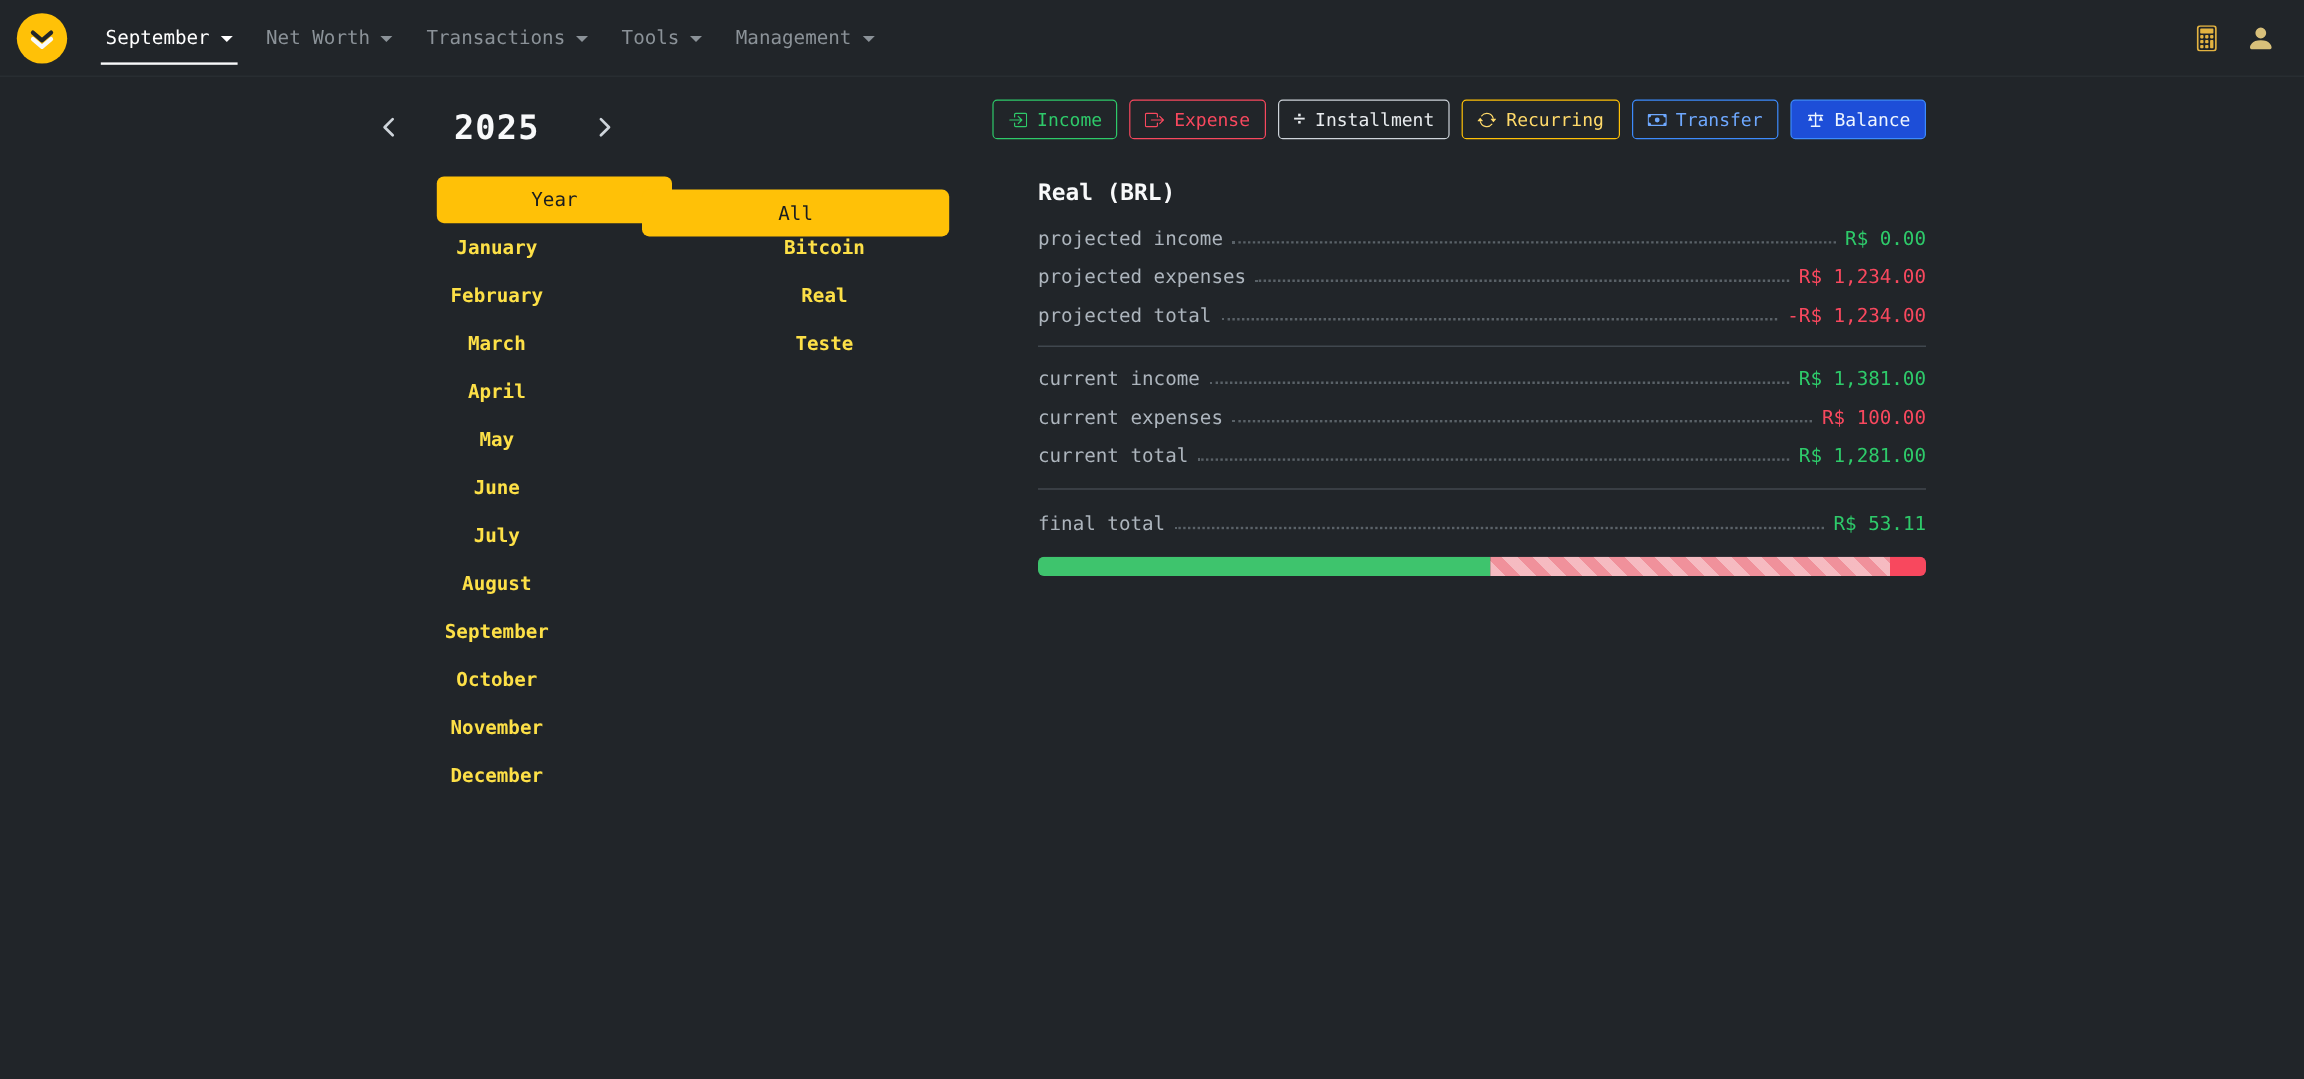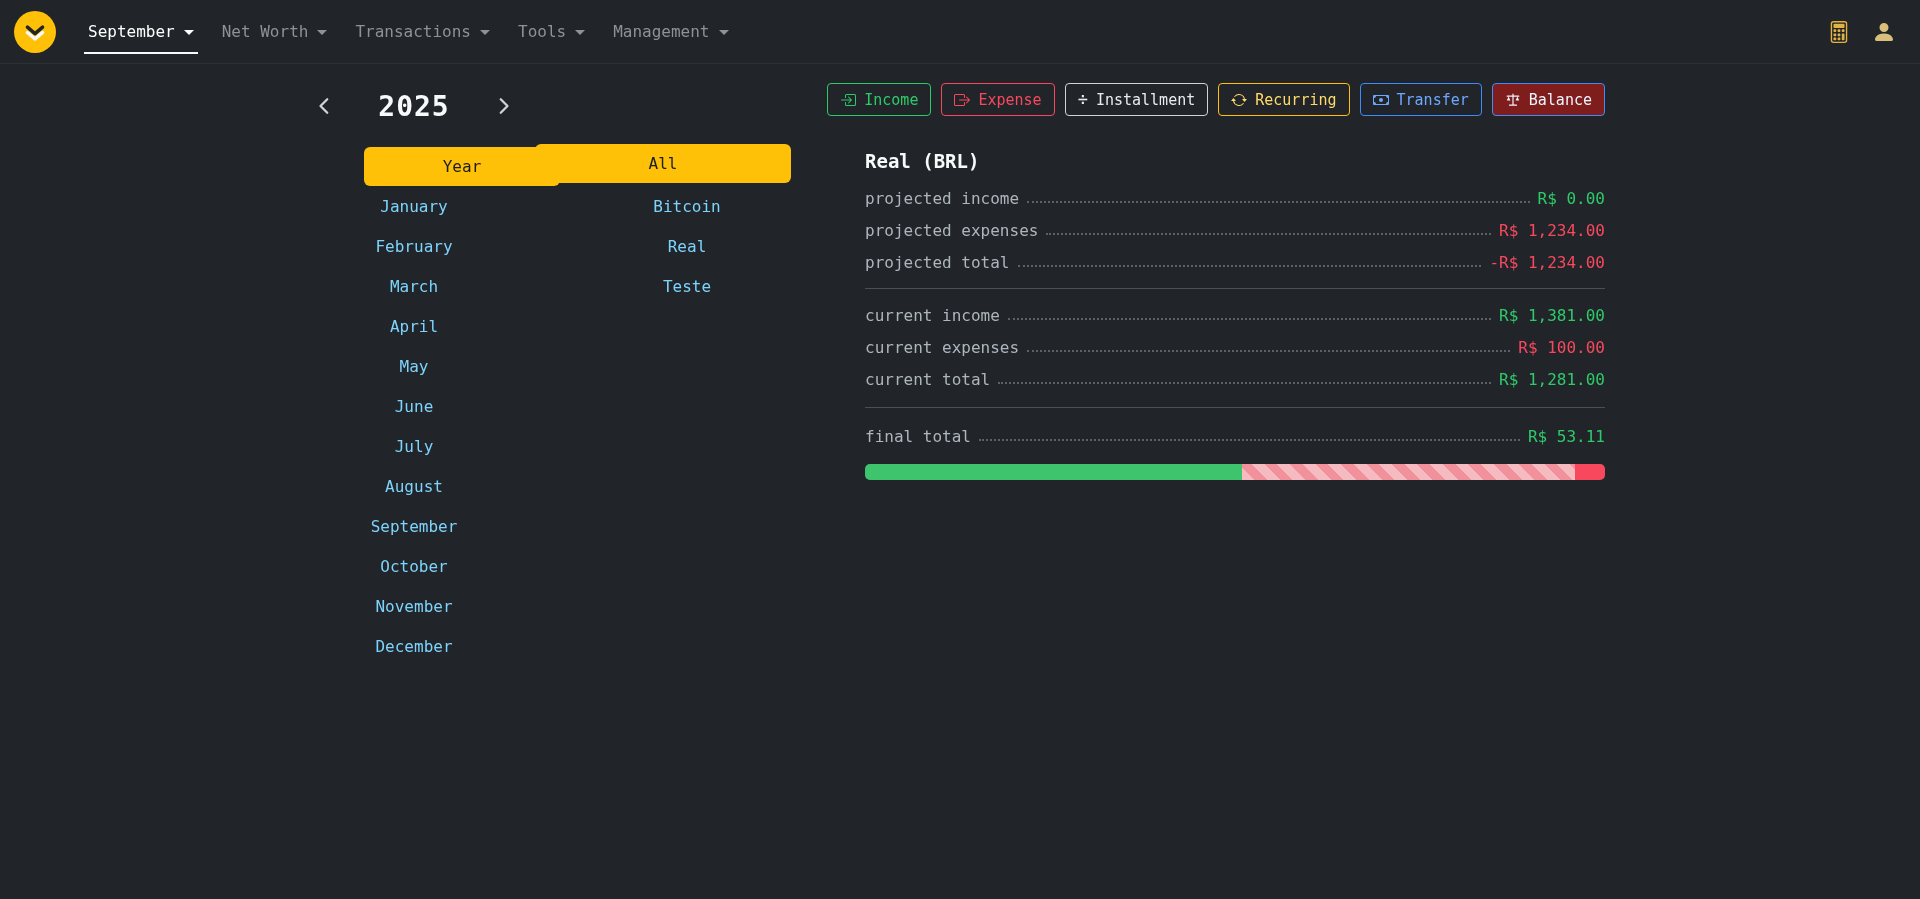--- a/index.html
+++ b/index.html
@@ -68,51 +68,52 @@
     background:#ffc107;
     color:#1a1d20;
     border:none;
     border-radius:6px;
     font-family:inherit;
     font-size:16px;
     cursor:pointer;
     display:flex; align-items:center; justify-content:center;
   }
   .year-btn { left:316px; top:147px; width:196px;margin-left:48px; }
-  .all-btn  { left:535px; top:144px; width:256px;text-align:center; }
+  .all-btn  { left:535px; top:158px; width:256px;text-align:center; }
 
   .months-list { position:absolute; left:316px; top:186px; width:196px; }
   .accounts-list { position:absolute; left:535px; top:186px; width:304px; }
   .link-item {
     height:40px;
     display:flex; align-items:center; justify-content:center;
-    color:#7dd3fc;
+    color:#fde047;
     font-size:16px;
     cursor:pointer;
+    font-weight:bold;
   }
 
   
   .panel { position:absolute; left:865px; top:83px; width:740px; }
   .filters { display:flex; justify-content:flex-end; gap:10px; height:33px;margin-left:18px; }
   .fbtn {
     display:inline-flex; align-items:center; gap:8px;
     padding:0 12px; height:33px;
     background:transparent;
     border:1px solid;
     border-radius:4px;
     font-family:inherit; font-size:15px;
     cursor:pointer;
     white-space:nowrap;
   }
   .f-income      { color:#2eca6a; border-color:#2eca6a; }
   .f-expense     { color:#f8485e; border-color:#f8485e; }
   .f-installment { color:#e9ecef; border-color:#ced4da; }
   .f-recurring   { color:#ffda6a; border-color:#ffc107; }
   .f-transfer    { color:#6ea8fe; border-color:#3d8bfd; }
-  .f-balance     { color:#eef5ff; border-color:#3d8bfd; background:#7f1d1d; }
+  .f-balance     { color:#eef5ff; border-color:#3d8bfd; background:#1d4ed8; }
   .fbtn .div-glyph { font-size:17px; line-height:1; }
 
   .panel-title {
     margin-top:32px;
     font-size:19px;
     font-weight:bold;
     color:#f8f9fa;
     line-height:26px;
   }
   .rows { margin-top:8px; }

